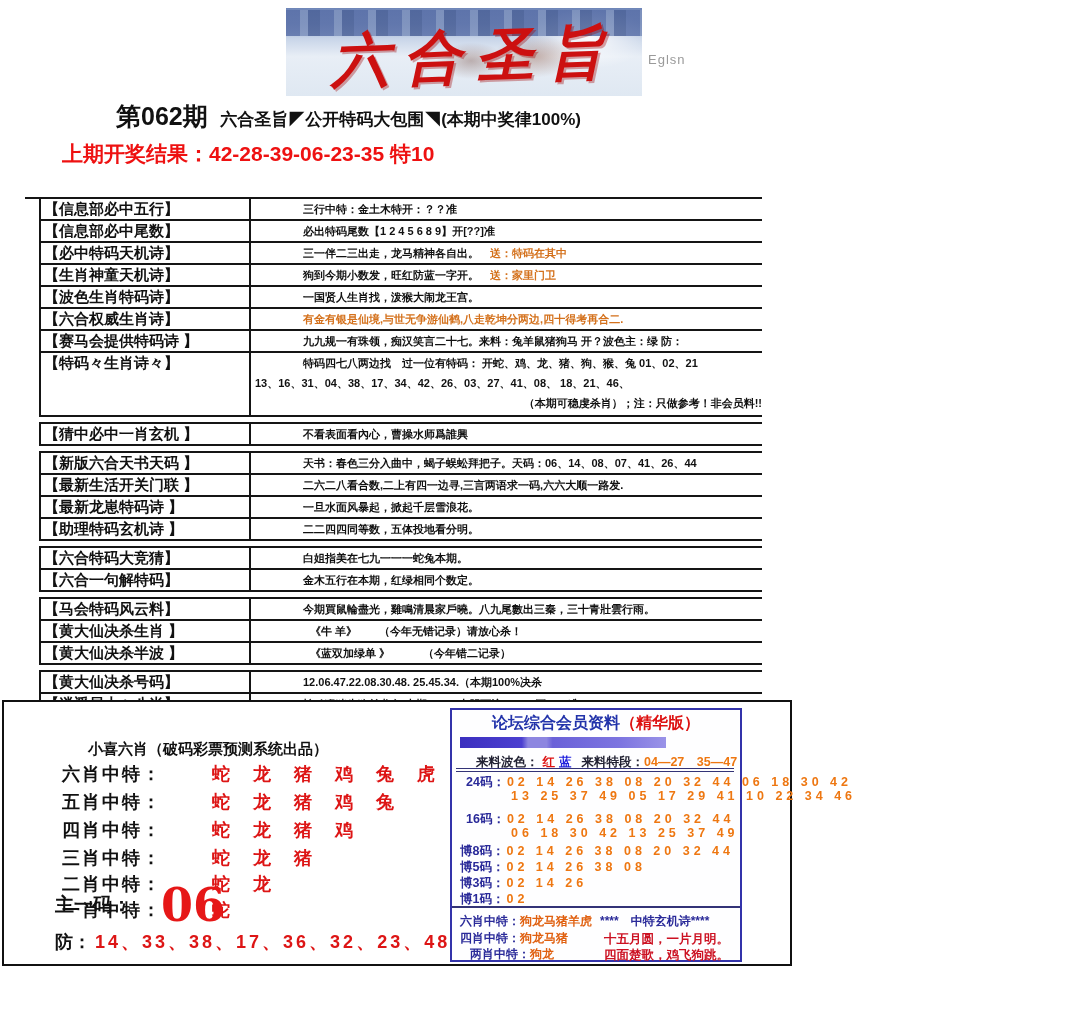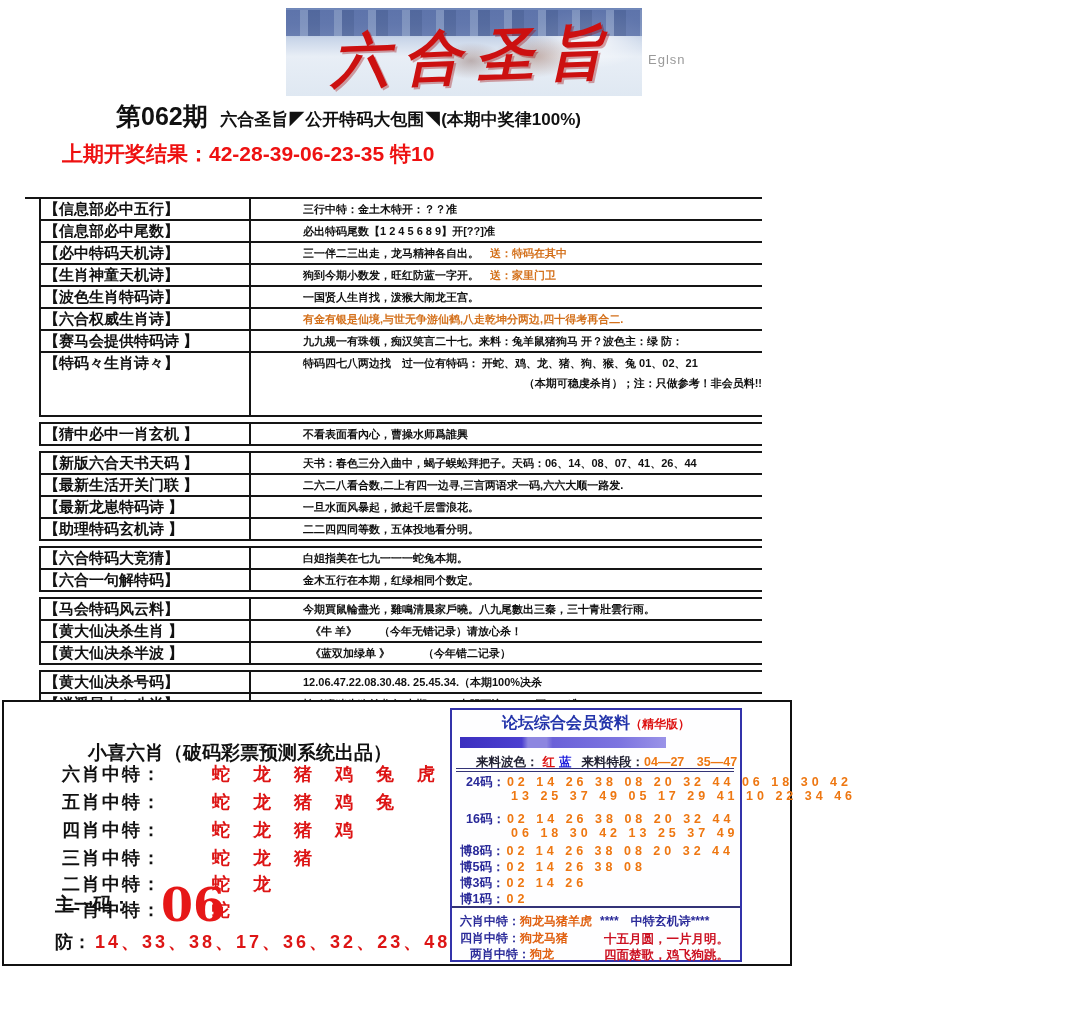--- a/index.html
+++ b/index.html
@@ -34,34 +34,34 @@
       font-weight:bold;font-size:15px;line-height:20px;padding-left:3px;white-space:nowrap;}
   .tr{flex:1;font-weight:bold;font-size:11px;}
   .line{line-height:20px;white-space:nowrap;}
   .pl52{padding-left:52px;} .pl46{padding-left:59px;} .pl14{padding-left:14px;}
   .pl4{padding-left:4px;} .pl10{padding-left:12px;text-align:right;}
   .seg-orange{color:#d4711c;}
   .h3line{min-height:62px;} .h2line{min-height:44px;}
 
   
   #bigbox{left:2px;top:700px;width:786px;height:262px;border:2px solid #111;background:#fff;}
-  #lb-title{left:88px;top:740px;font-size:19px;font-weight:bold;white-space:nowrap;}
+  #lb-title{left:88px;top:740px;font-size:15px;font-weight:bold;white-space:nowrap;}
   .lb-row{left:62px;font-size:18px;font-weight:bold;white-space:nowrap;letter-spacing:2px;}
   .lb-val{color:#dd1515;margin-left:6px;letter-spacing:9px;padding-left:44px;}
   #lb-main{left:55px;top:878px;font-size:19px;font-weight:bold;}
   #lb-main .code{font-family:"DejaVu Serif",serif;font-size:46px;color:#e61717;
       font-weight:bold;margin-left:30px;vertical-align:-10px;}
   #lb-guard{left:55px;top:930px;font-size:18px;font-weight:bold;white-space:nowrap;}
   #lb-guard .nums{color:#dd1515;letter-spacing:3px;margin-left:4px;}
 
   
   #rbox{left:450px;top:708px;width:288px;height:250px;border:2px solid #3333aa;background:#fefeff;}
   #rb-title{position:absolute;left:0;top:3px;width:100%;text-align:center;white-space:nowrap;
       color:#2233aa;font-size:16px;font-weight:bold;}
-  #rb-title .suf{color:#dd1111;font-size:12px;font-weight:bold;}
+  #rb-title .suf{color:#dd1111;font-size:16px;font-weight:bold;}
   #rb-bar{position:absolute;left:8px;top:27px;width:206px;height:11px;
       background:linear-gradient(90deg,#3b2fbf 0%,#4b3fd0 30%,#8d86e0 33%,#8d86e0 42%,#6a61d8 45%,#7d75e0 78%,#9a93e8 100%);}
   .rb-line{position:absolute;white-space:nowrap;font-weight:bold;font-size:12.5px;}
   #rb-pool{left:24px;top:44px;color:#222233;}
   #rb-pool .red{color:#dd1111;margin:0 4px;}
   #rb-pool .blue{color:#2222dd;margin-right:10px;}
   #rb-pool .rng{color:#ee7711;}
   #rb-rule{position:absolute;left:4px;top:58px;width:278px;border-top:4px double #333377;}
   .code-label{color:#2a2a99;}
   .code-nums{color:#ee7711;letter-spacing:4px;margin-left:2px;}
@@ -127,20 +127,21 @@
       <div class="tl">【赛马会提供特码诗 】</div>
       <div class="tr">
         <div class="line pl52"><span>九九规一有珠领，痴汉笑言二十七。来料：兔羊鼠猪狗马 开？波色主：绿 防：</span></div>
       </div>
     </div>
 
   <div class="trow h3line">
       <div class="tl">【特码々生肖诗々】</div>
       <div class="tr">
     <div class="line pl52"><span>特码四七八两边找　过一位有特码： 开蛇、鸡、龙、猪、狗、猴、兔 01、02、21</span></div>
+    <div class="line pl4"><span>13、16、31、04、38、17、34、42、26、03、27、41、08、 18、21、46、</span></div>
     <div class="line pl10"><span>（本期可稳虔杀肖）；注：只做参考！非会员料!!</span></div>
   </div>
     </div>
 
   <div class="trow gap">
       <div class="tl">【猜中必中一肖玄机 】</div>
       <div class="tr">
         <div class="line pl52"><span>不看表面看內心，曹操水师爲誰興</span></div>
       </div>
     </div>

